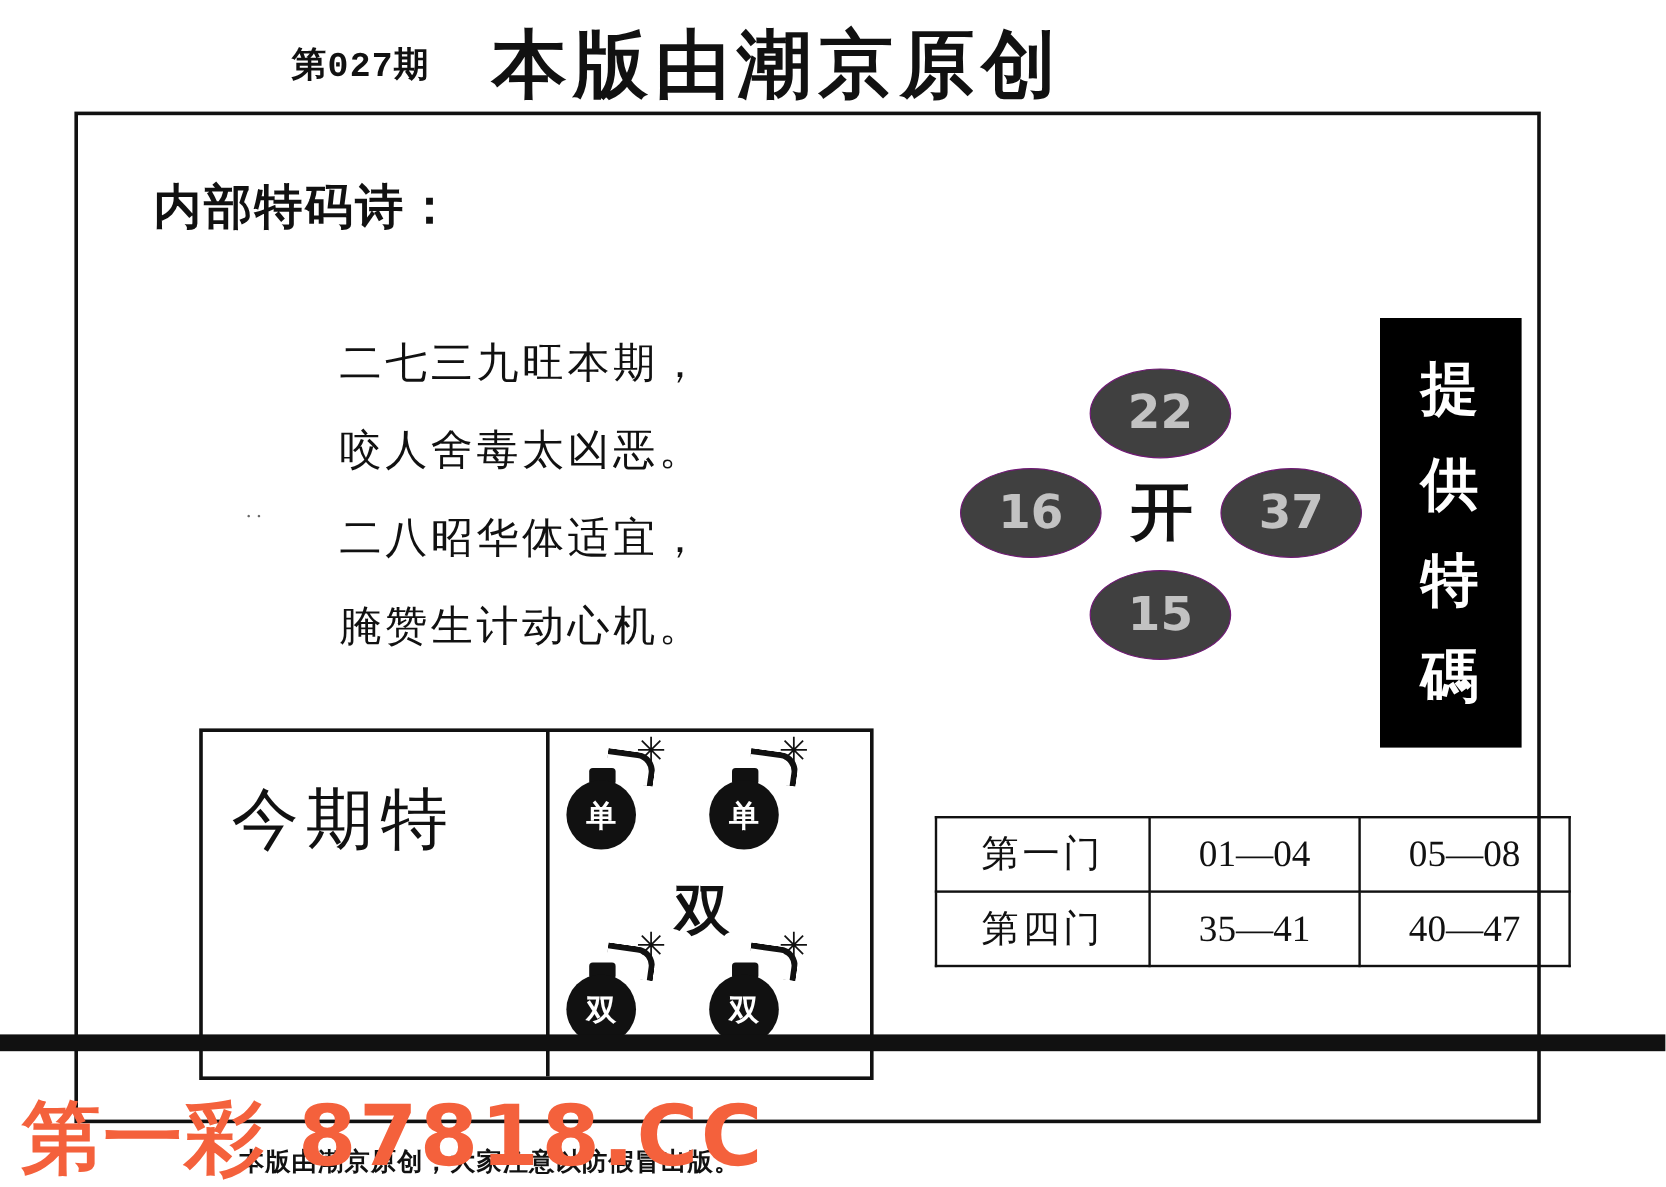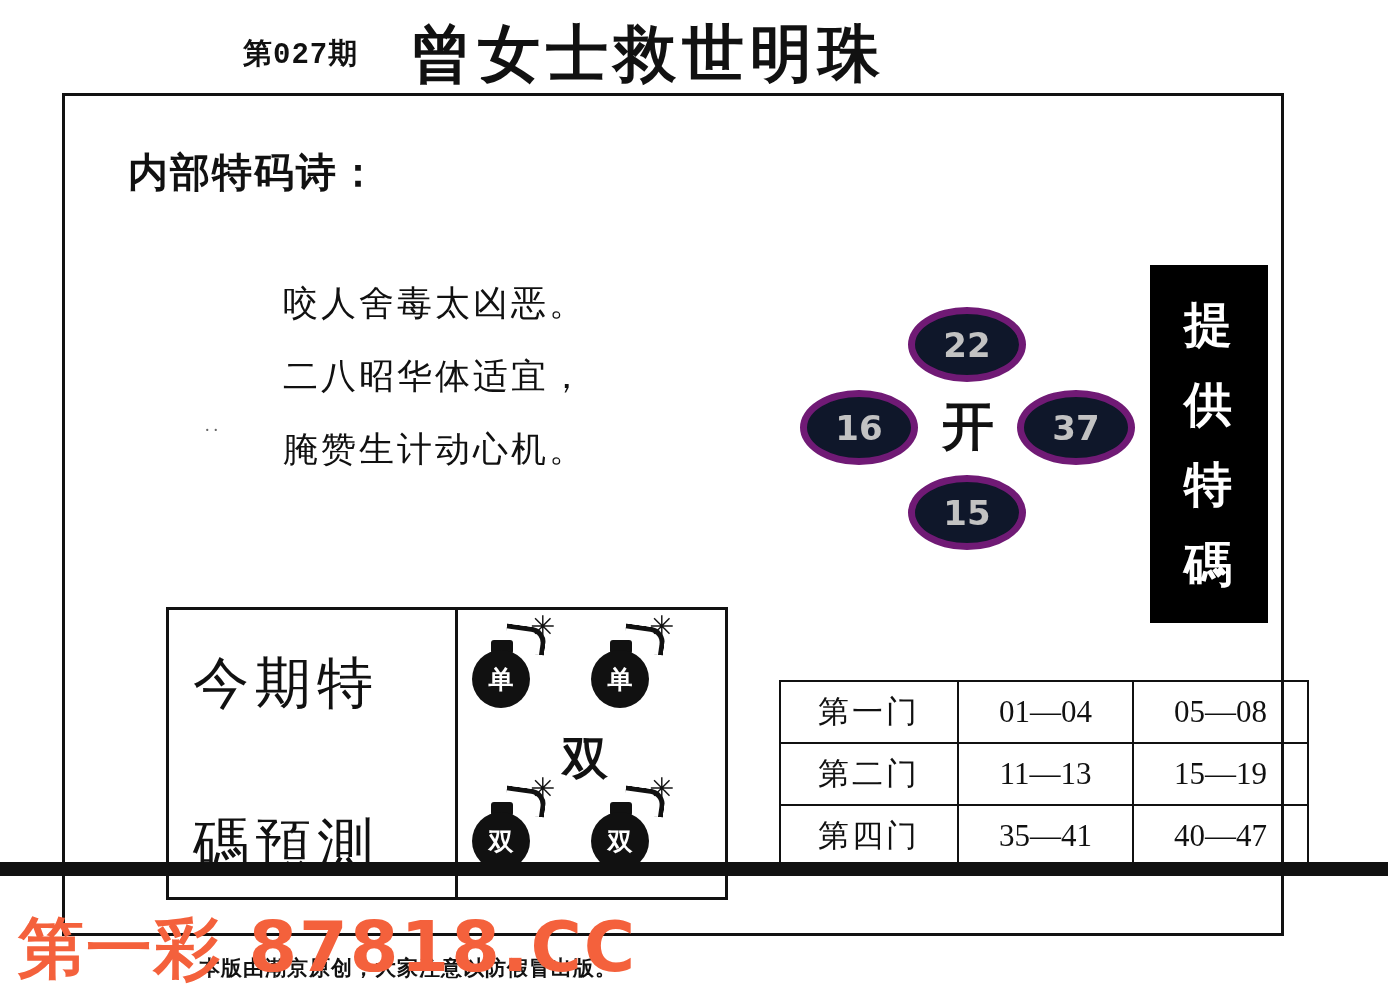--- a/index.html
+++ b/index.html
@@ -86,31 +86,31 @@
     position: absolute;
     left: 795px;
     top: 300px;
     width: 345px;
     height: 250px;
   }
   .ball {
     position: absolute;
     width: 118px;
     height: 75px;
-    border: 7px solid #701a75;
+    border: 1px solid #701a75;
     border-radius: 50%;
     box-sizing: border-box;
     display: flex;
     align-items: center;
     justify-content: center;
     font-family: "DejaVu Sans", sans-serif;
     font-weight: bold;
-    font-size: 34px;
+    font-size: 39px;
     color: #c2c2c2;
-    background: #0f172a;
+    background: #404040;
   }
   #ball-top    { left: 113px; top: 7px; }
   #ball-left   { left: 5px;   top: 90px; }
   #ball-right  { left: 222px; top: 90px; }
   #ball-bottom { left: 113px; top: 175px; }
   #ball-center {
     position: absolute;
     left: 128px;
     top: 92px;
     width: 90px;
@@ -299,27 +299,28 @@
     color: #f4613c;
     letter-spacing: 2px;
     white-space: nowrap;
   }
   #watermark .wm-cn { font-family: "DejaVu Serif", serif; font-size: 66px; }
 </style>
 </head>
 <body>
 
 <div id="issue-label">第027期</div>
-<div id="main-title">曾女士救世明珠</div>
+<div id="main-title">本版由潮京原创</div>
 
 <div id="outer-frame"></div>
 
 <div id="poem-heading">内部特码诗：</div>
 <div class="dots">..</div>
 <div id="poem-lines">
+  <div>二七三九旺本期，</div>
   <div>咬人舍毒太凶恶。</div>
   <div>二八昭华体适宜，</div>
   <div>腌赞生计动心机。</div>
 </div>
 
 <div id="ball-cluster">
   <div class="ball" id="ball-top">22</div>
   <div class="ball" id="ball-left">16</div>
   <div class="ball" id="ball-right">37</div>
   <div class="ball" id="ball-bottom">15</div>
@@ -329,21 +330,20 @@
 <div id="black-banner">
   <span>提</span>
   <span>供</span>
   <span>特</span>
   <span>碼</span>
 </div>
 
 <div id="prediction-box">
   <div id="prediction-divider"></div>
   <div class="pred-label" id="pred-label-1">今期特</div>
-  <div class="pred-label" id="pred-label-2">碼預測</div>
 
   <div id="bomb-area">
     <div class="bomb" id="bomb-1">
       <div class="spark">✳</div>
       <div class="fuse"></div>
       <div class="cap"></div>
       <div class="body">单</div>
     </div>
     <div class="bomb" id="bomb-2">
       <div class="spark">✳</div>
@@ -368,25 +368,20 @@
 </div>
 
 <table id="gate-table">
   <tbody>
       <tr>
     <td class="gate-name">第一门</td>
     <td class="gate-range">01—04</td>
     <td class="gate-range">05—08</td>
   </tr>
   <tr>
-    <td class="gate-name">第二门</td>
-    <td class="gate-range">11—13</td>
-    <td class="gate-range">15—19</td>
-  </tr>
-  <tr>
     <td class="gate-name">第四门</td>
     <td class="gate-range">35—41</td>
     <td class="gate-range">40—47</td>
   </tr>
 </tbody>
   </table>
 
 <div id="footer-note">本版由潮京原创，大家注意以防假冒出版。</div>
 
 <div id="watermark-bar"></div>

